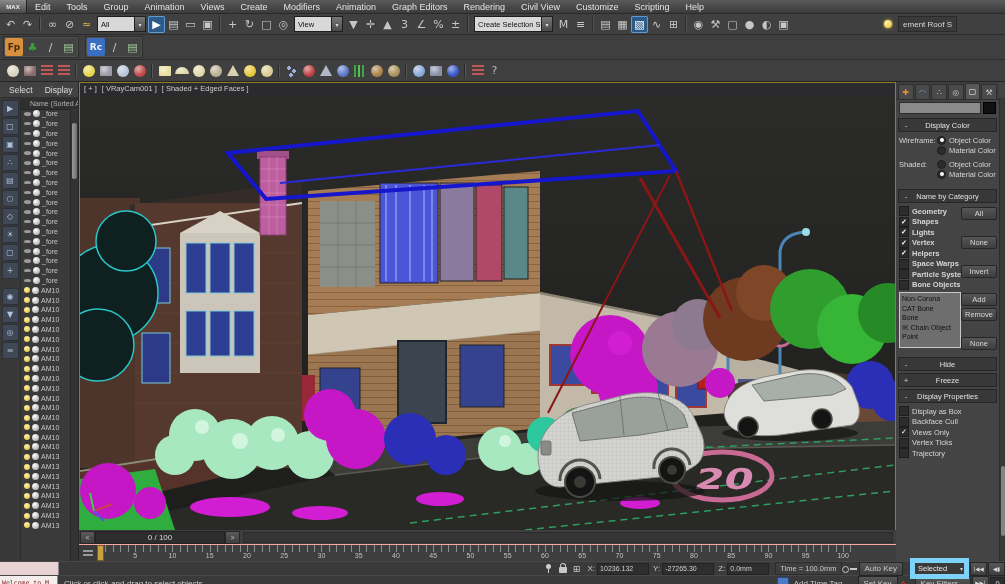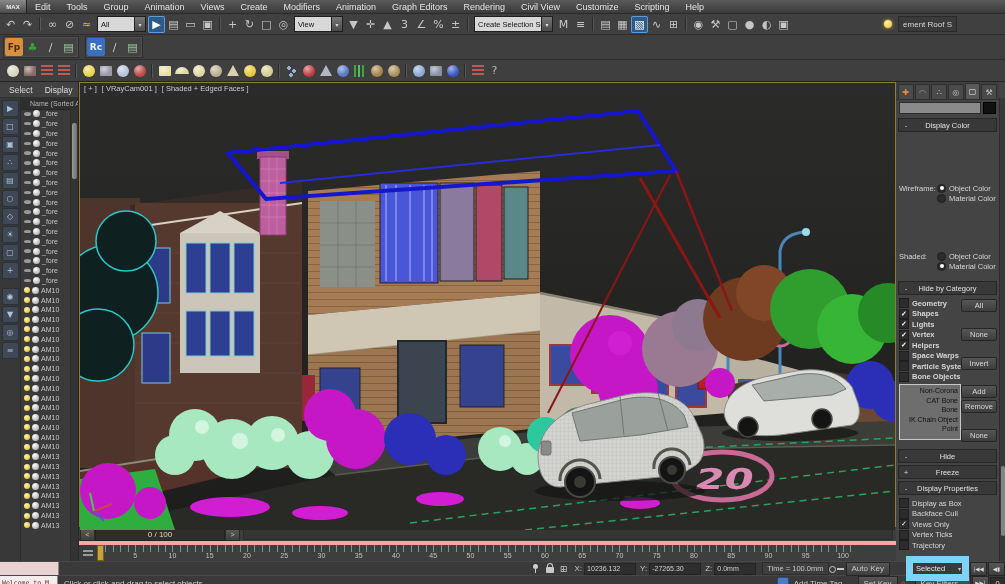--- a/index.html
+++ b/index.html
@@ -54,21 +54,21 @@
   .bulb2-ic{width:6px;height:6px;border-radius:50%;background:radial-gradient(circle at 35% 30%,#fff4b0,#e0b828);flex:none;}
   .sphere-ic{width:7px;height:7px;border-radius:50%;background:radial-gradient(circle at 35% 30%,#ffffff,#9a9a9a);flex:none;}
   .ex-scroll{position:absolute;top:11px;right:0;bottom:0;width:7px;background:#333;border-left:1px solid #2a2a2a;}
   .ex-scroll .thumb{position:absolute;top:14px;left:1px;width:5px;height:56px;background:linear-gradient(90deg,#9a9a9a,#6e6e6e);border-radius:2px;}
   
   .centercol{width:817px;flex:none;display:flex;flex-direction:column;}
   .viewport{height:449px;position:relative;border:1px solid #8d7d2d;box-sizing:border-box;background:#222;}
   .viewport svg{position:absolute;inset:0;}
   .vp-label{position:absolute;top:1px;left:4px;display:flex;gap:5px;color:#cbcbcb;font-size:7.5px;}
   
-  .slider-row{height:14px;background:#3e3e3e;border-bottom:4px solid #fca5a5;display:flex;align-items:center;padding-left:1px;}
+  .slider-row{height:14px;background:#3e3e3e;border-bottom:1px solid #fca5a5;display:flex;align-items:center;padding-left:1px;}
   .ts-btn{width:13px;height:11px;background:linear-gradient(#5a5a5a,#3e3e3e);border:1px solid #282828;color:#ccc;font-size:7px;display:flex;align-items:center;justify-content:center;flex:none;}
   .ts-val{width:128px;height:11px;background:#2d2d2d;border:1px solid #232323;color:#d8d8d8;font-size:8px;display:flex;align-items:center;justify-content:center;flex:none;}
   .ts-track{flex:1;height:9px;margin:0 3px;background:#353535;border:1px solid #2b2b2b;}
   .ruler-row{height:16px;background:#3e3e3e;display:flex;position:relative;}
   .mini-curve{width:18px;height:100%;border-right:1px solid #2a2a2a;background:#3a3a3a;display:flex;flex-direction:column;justify-content:center;gap:2px;align-items:center;}
   .mini-curve i{display:block;width:10px;height:2px;background:#9a9a9a;}
   .ruler{flex:1;position:relative;}
   .ticks{position:absolute;left:0;top:0;width:754px;height:7px;
          background:repeating-linear-gradient(90deg,#8d8d8d 0 1px,transparent 1px 7.45px);}
   .tick-label{position:absolute;top:7px;transform:translateX(-50%);font-size:7px;color:#c2c2c2;}
@@ -84,29 +84,29 @@
   .ro-head{height:12px;margin:2px 2px 0 2px;background:#383838;border:1px solid #262626;display:flex;align-items:center;position:relative;}
   .ro-pm{position:absolute;left:3px;width:8px;text-align:center;color:#cfcfcf;font-size:8px;}
   .ro-title{flex:1;text-align:center;color:#e0e0e0;font-size:7.5px;}
   .ro-body{padding:3px 2px 4px 3px;}
   .cb-row{display:flex;align-items:center;gap:3px;height:10.5px;}
   .cb{width:8px;height:8px;background:#2c2c2c;border:1px solid #1e1e1e;color:#fff;font-size:7px;line-height:7px;text-align:center;flex:none;}
   .cb-lbl{white-space:nowrap;overflow:hidden;}
   .pbtn{height:12px;margin:1.5px 2px;background:linear-gradient(#565656,#3e3e3e);border:1px solid #262626;border-radius:2px;display:flex;align-items:center;justify-content:center;color:#d8d8d8;white-space:nowrap;}
   .pbtn.disabled{color:#8e8e8e;}
   .pbtn.small{height:11px;margin:1px 0;}
-  .dc-row{display:flex;margin-bottom:4px;margin-top:48px;}
+  .dc-row{display:flex;margin-bottom:4px;}
   .dc-lab{width:38px;flex:none;padding-top:1px;}
   .radio-line{display:flex;align-items:center;gap:3px;height:10px;}
   .rb{width:7px;height:7px;border-radius:50%;background:#2c2c2c;border:1px solid #1e1e1e;position:relative;flex:none;}
   .rb.sel::after{content:'';position:absolute;inset:1.5px;background:#fff;border-radius:50%;}
   .hbc-body{display:flex;}
   .hbc-left{flex:1;min-width:0;font-weight:bold;}
   .hbc-right{width:36px;flex:none;display:flex;flex-direction:column;}
-  .hbc-listrow{display:flex;margin-top:2px;text-align:right;}
+  .hbc-listrow{display:flex;margin-top:2px;}
   .hbc-list{flex:1;min-width:0;height:52px;background:#6e6e6e;border:1px solid #c8c8c8;color:#101010;font-size:7px;line-height:9.5px;padding:1px 2px;overflow:hidden;}
   .hbc-listbtns{width:36px;flex:none;display:flex;flex-direction:column;}
   .spacer1{height:14px;}
   .cp-scroll{position:absolute;top:16px;right:0;bottom:0;width:6px;background:#383838;border-left:1px solid #2c2c2c;}
   .cp-scroll .thumb{position:absolute;left:1px;right:1px;top:368px;height:70px;background:#848484;border-radius:2px;}
   
   .sbar{height:13px;display:flex;align-items:center;background:#3a3a3a;border-top:1px solid #474747;font-size:8px;color:#c8c8c8;}
   .sbar.r2{height:14px;}
   .ms-macro{width:58px;height:100%;background:#e9d2d2;border-right:1px solid #8a8a8a;flex:none;}
   .ms-listener{width:58px;height:100%;background:#f4eded;border-right:1px solid #8a8a8a;flex:none;color:#8a2424;font-family:"DejaVu Sans Mono",monospace;font-size:6.5px;display:flex;align-items:center;padding-left:2px;box-sizing:border-box;white-space:nowrap;overflow:hidden;}
@@ -119,21 +119,21 @@
   .lock-ic{width:8px;height:6px;background:#c8c8c8;border-radius:1px;position:relative;margin-top:3px;}
   .lock-ic::before{content:'';position:absolute;top:-4px;left:1px;width:4px;height:4px;border:1.5px solid #c8c8c8;border-bottom:none;border-radius:4px 4px 0 0;}
   .key-ic2{width:15px;height:8px;position:relative;}
   .key-ic2::before{content:'';position:absolute;left:0;top:1px;width:5px;height:5px;border:1.5px solid #c8c8c8;border-radius:50%;}
   .key-ic2::after{content:'';position:absolute;left:8px;top:3.5px;width:7px;height:1.5px;background:#c8c8c8;}
   .iso-ic{width:10px;height:10px;background:#4a7ac8;border-radius:2px;border:1px solid #2a4a80;}
   .coord-label{margin:0 2px 0 4px;flex:none;}
   .coord-box{height:10px;background:#2e2e2e;border:1px solid #232323;color:#d0d0d0;font-size:7px;display:flex;align-items:center;padding:0 2px;flex:none;overflow:hidden;white-space:nowrap;}
   .grid-box{height:11px;margin-left:6px;padding:0 4px;background:#3e3e3e;border:1px solid #2c2c2c;display:flex;align-items:center;font-size:7.5px;flex:none;white-space:nowrap;}
   .ak-btn{height:12px;padding:0 5px;margin-left:3px;background:linear-gradient(#565656,#3e3e3e);border:1px solid #262626;display:flex;align-items:center;font-size:8px;flex:none;}
-  .sel-dd{height:11px;width:46px;margin-left:16px;background:#3a3a3a;border:7px solid #7dd3fc;display:flex;align-items:center;padding-left:3px;position:relative;font-size:7.5px;color:#e8e8e8;flex:none;}
+  .sel-dd{height:11px;width:46px;margin-left:7px;background:#3a3a3a;border:5px solid #7dd3fc;display:flex;align-items:center;padding-left:3px;position:relative;font-size:7.5px;color:#e8e8e8;flex:none;}
   .sel-dd .dd2{position:absolute;right:1px;font-size:6px;color:#ccc;}
   .pb-btn{width:15px;height:12px;margin-left:1px;background:linear-gradient(#565656,#3e3e3e);border:1px solid #262626;display:flex;align-items:center;justify-content:center;font-size:5.5px;color:#d8d8d8;flex:none;font-family:"DejaVu Sans",sans-serif;}
   .frame-box{width:13px;height:11px;margin-left:1px;background:#2e2e2e;border:1px solid #232323;display:flex;align-items:center;justify-content:center;font-size:7.5px;color:#d8d8d8;flex:none;}
   .curve-ic{color:#d04040;font-size:10px;font-family:"DejaVu Sans",sans-serif;}
   .att-label{flex:none;margin-left:4px;white-space:nowrap;}
   .spacer-h{width:12px;flex:none;}
 </style>
 </head>
 <body>
 
@@ -876,21 +876,21 @@
                 </div>
                 <div class="radio-line">
                   <span class="rb sel"></span>
                   <span>Material Color</span>
                 </div>
               </div>
             </div>
           </div>
           <div class="ro-head">
             <span class="ro-pm">-</span>
-            <span class="ro-title">Hide by Category</span>
+            <span class="ro-title">Name by Category</span>
           </div>
           <div class="ro-body">
             <div class="hbc-body">
               <div class="hbc-left">
                 <div class="cb-row">
                   <span class="cb"></span>
                   <span class="cb-lbl">Geometry</span>
                 </div>
                 <div class="cb-row">
                   <span class="cb checked">✓</span>

